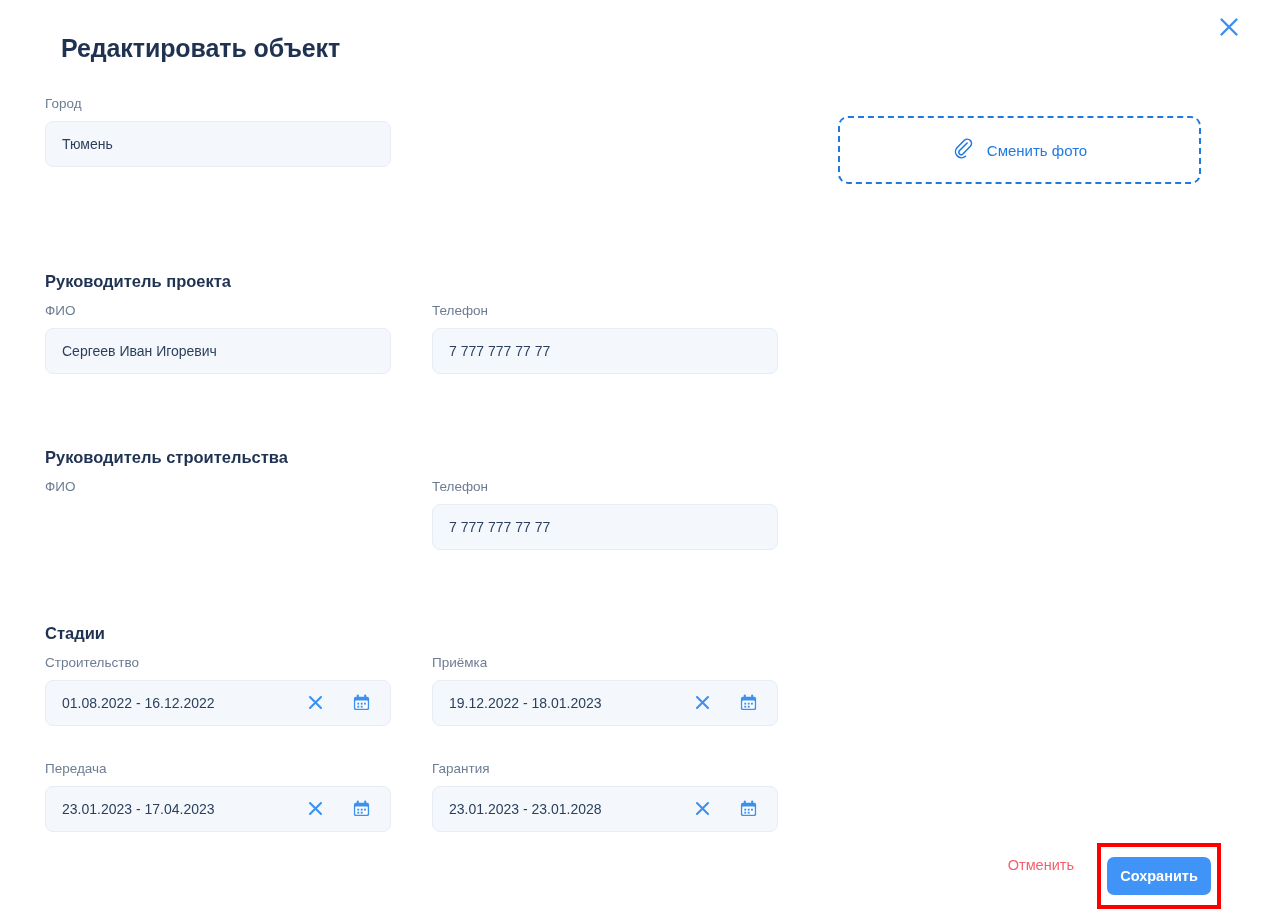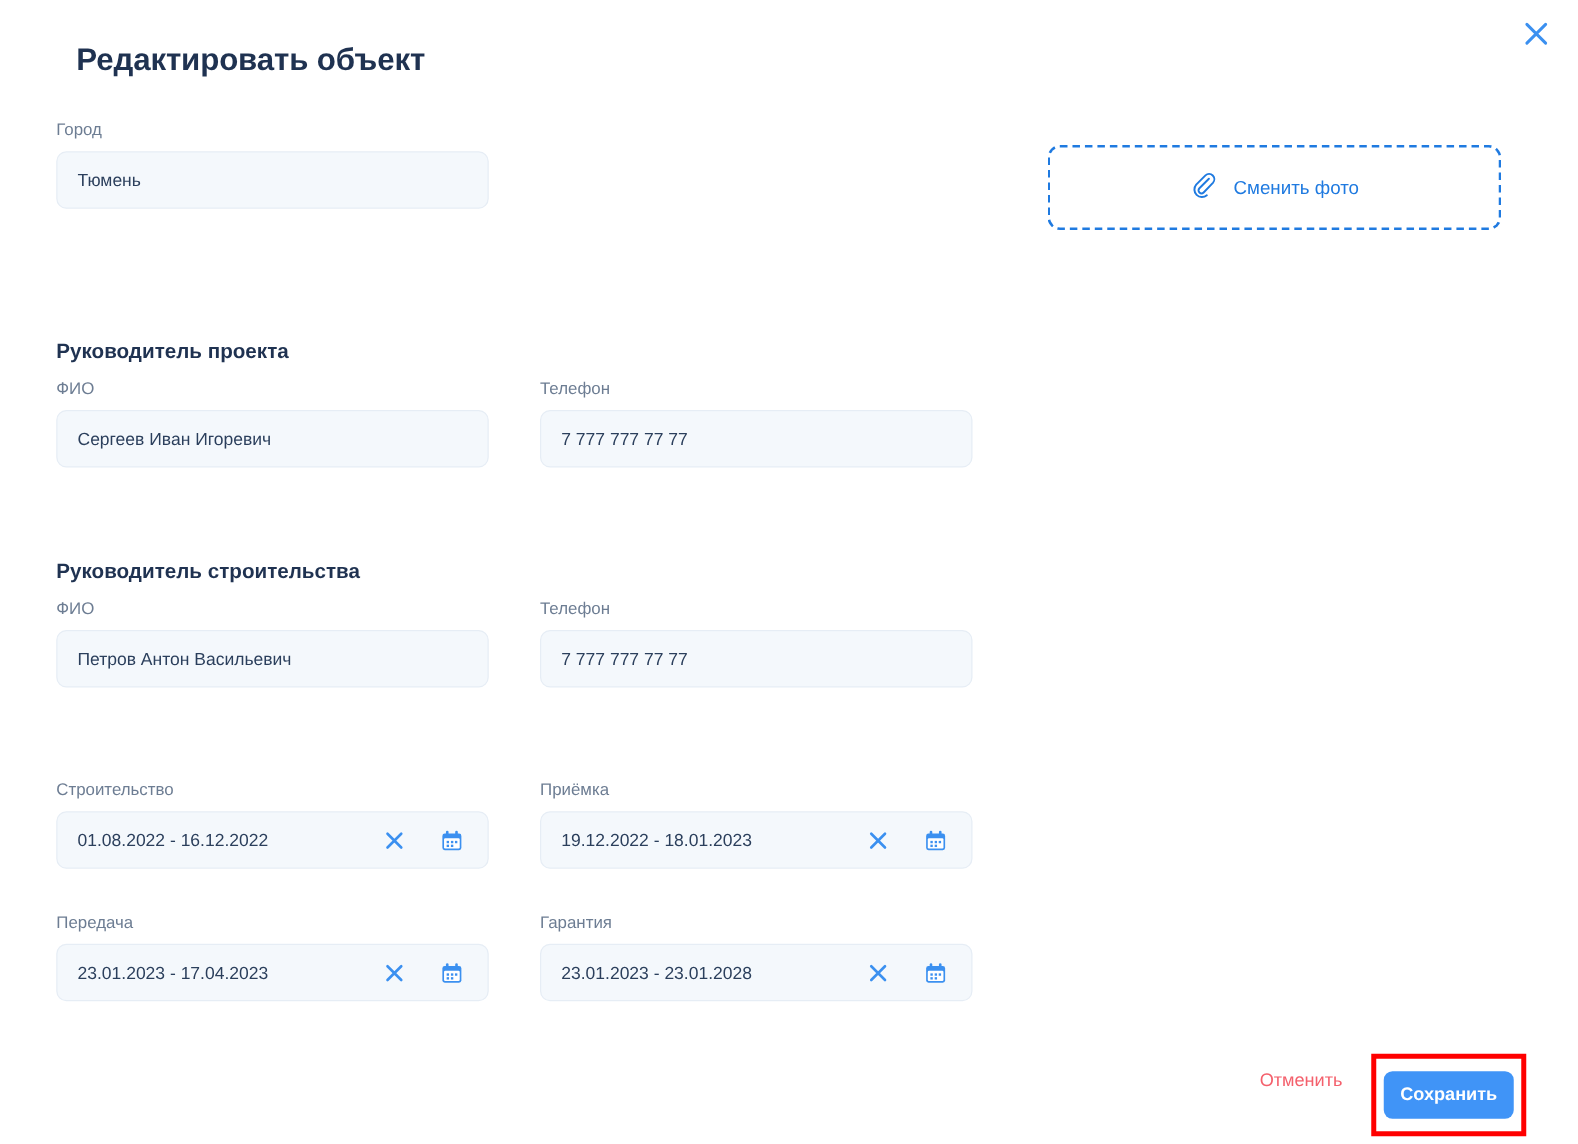--- a/index.html
+++ b/index.html
@@ -238,34 +238,32 @@
           </div>
         </div>
       </div>
     </div>
 
     <div class="row" style="margin-top:51px; height:125px;">
       <h2 class="section-heading">Руководитель строительства</h2>
       <div style="position:relative; height:84px;">
         <div class="col-left">
           <span class="field-label">ФИО</span>
-          <div class="input-box">
-            <span class="value">Петров Антон Васильевич</span>
-          </div>
         </div>
         <div class="col-right">
           <span class="field-label">Телефон</span>
           <div class="input-box">
             <span class="value">7 777 777 77 77</span>
           </div>
         </div>
       </div>
     </div>
 
     <div class="row" style="margin-top:51px;">
+      <h2 class="section-heading">Стадии</h2>
 
       <div style="position:relative; height:84px;">
         <div class="col-left">
           <span class="field-label">Строительство</span>
           <div class="input-box date-box">
             <span class="value">01.08.2022 - 16.12.2022</span>
             <button class="icon-btn clear" aria-label="clear">
               <svg width="17" height="17" viewBox="0 0 17 17">
                 <path d="M3 3 L14 14 M14 3 L3 14" stroke="#3b90f0" stroke-width="2.1" stroke-linecap="round" fill="none"></path>
               </svg>

